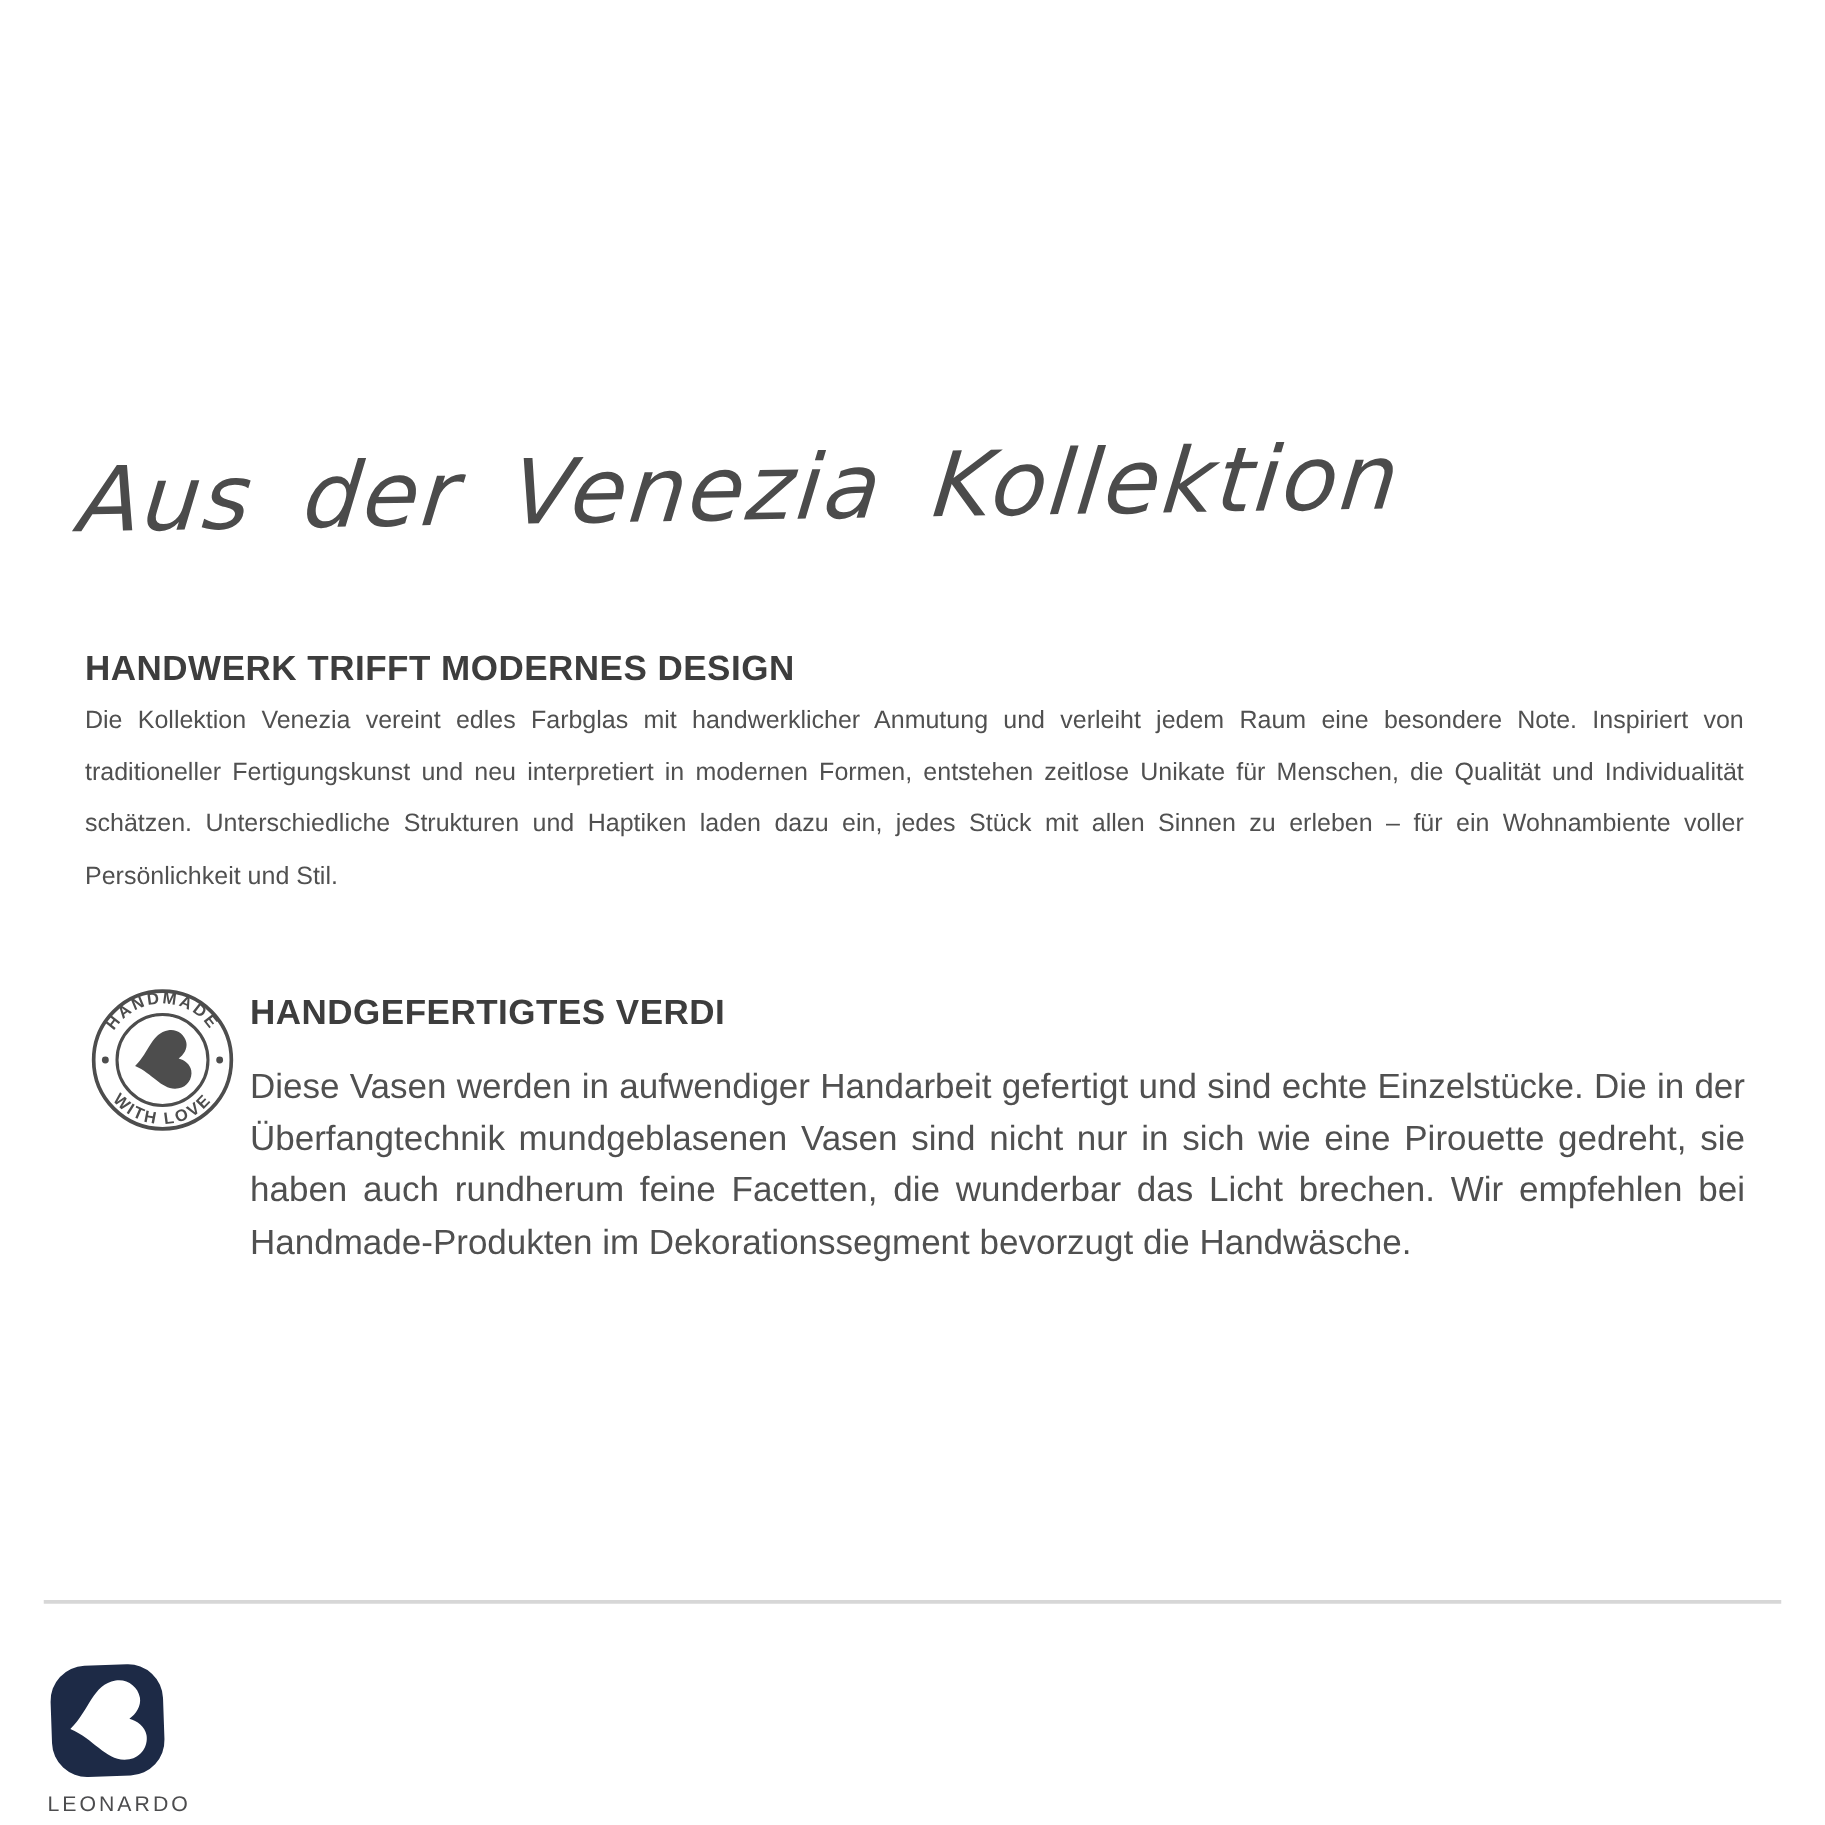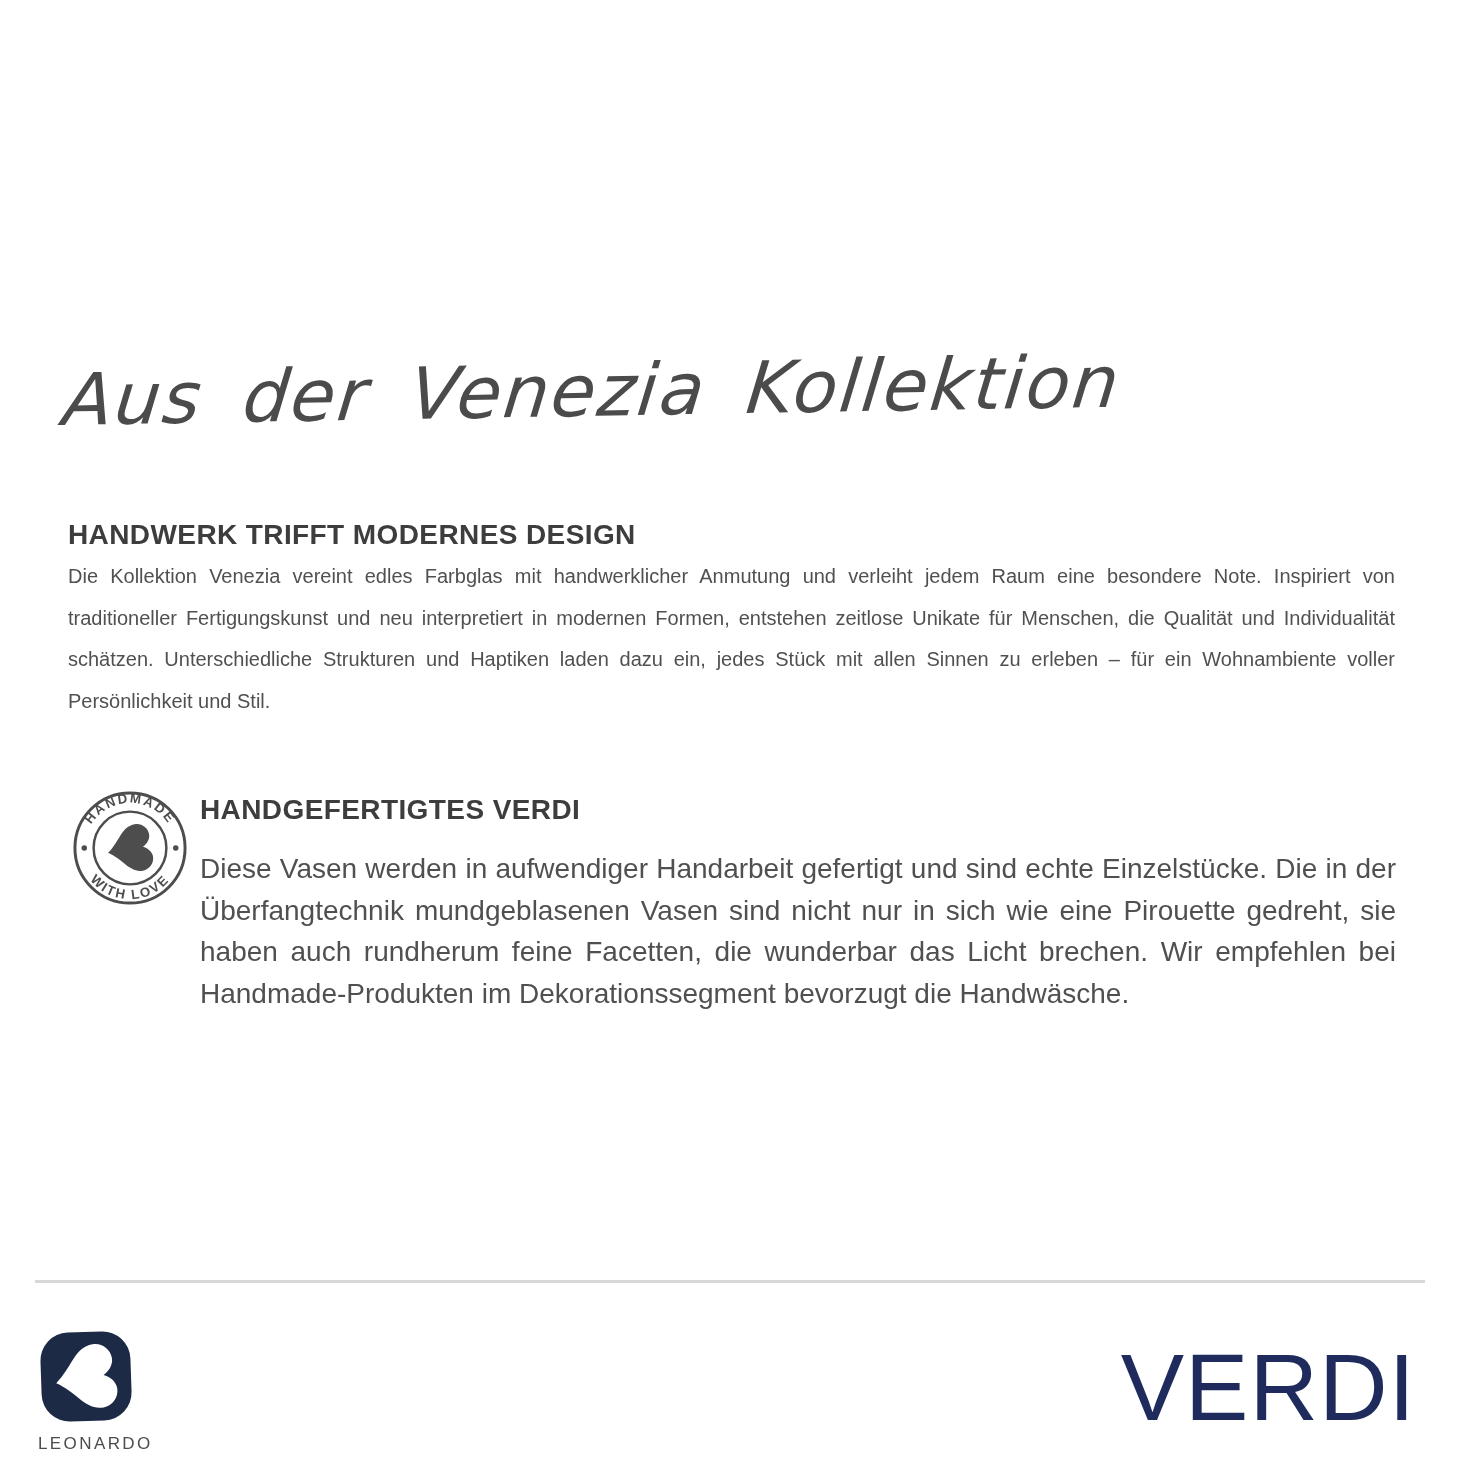--- a/index.html
+++ b/index.html
@@ -165,15 +165,14 @@
   <div class="divider"></div>
 
   <div class="brand-logo">
     <svg viewBox="0 0 96 99" width="96" height="99">
       <rect x="3" y="5" width="90" height="89" rx="28" fill="#1d2a46" transform="rotate(-2 48 49)"></rect>
       <path d="M23.6,0c-3.4,0-6.3,2.7-7.6,5.6C14.7,2.7,11.8,0,8.4,0C3.8,0,0,3.8,0,8.4c0,9.4,9.5,11.9,16,21.2c6.1-9.3,16-12.1,16-21.2C32,3.8,28.2,0,23.6,0z" transform="translate(48,51) rotate(80) scale(2.0) translate(-16,-14.5)" fill="#ffffff"></path>
     </svg>
   </div>
   <div class="brand-label">LEONARDO</div>
 
-  <div class="product-wordmark">VERDI</div>
 
 </div>
 
 </body></html>

